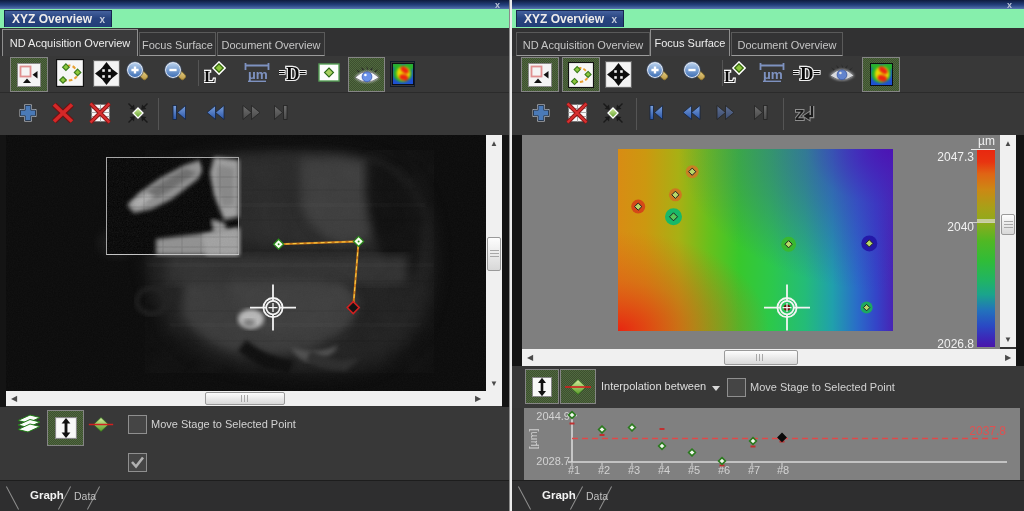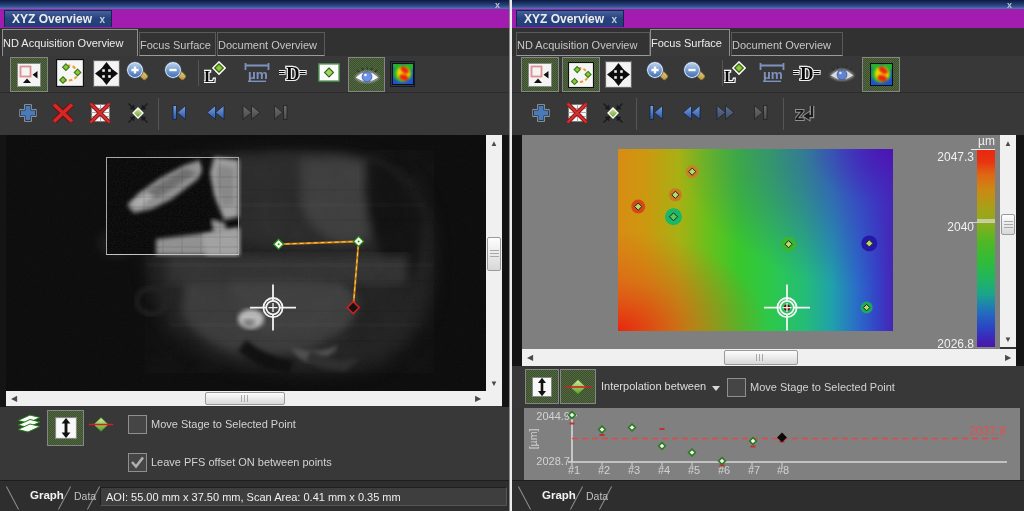--- a/index.html
+++ b/index.html
@@ -1,25 +1,25 @@
 <!DOCTYPE html>
 <html><head>
 <meta charset="utf-8">
 <style>
 html,body{margin:0;padding:0;background:#2a2a2a;}
 #root{position:relative;width:1024px;height:511px;overflow:hidden;font-family:"Liberation Sans",sans-serif;background:#323232;}
 .abs{position:absolute;}
 .panel{position:absolute;top:0;width:512px;height:511px;background:#363636;}
 .titlebar{position:absolute;left:0;top:0;width:512px;height:9px;background:linear-gradient(#0e1a3e,#24407c 55%,#4d6ba6 92%,#5c7ab2);}
 .tclose{position:absolute;top:0px;font:bold 9px "Liberation Sans",sans-serif;color:#b9c2d6;}
-.tabstrip{position:absolute;left:0;top:9px;width:512px;height:19px;background:#a21caf;}
+.tabstrip{position:absolute;left:0;top:9px;width:512px;height:19px;background:#86efac;}
 .doctab{position:absolute;left:4px;top:1px;height:17px;background:linear-gradient(#44619e,#28447f 45%,#223e78);border:1px solid #16244d;border-bottom:none;color:#f0eeec;font:bold 12px "Liberation Sans",sans-serif;padding:1px 6px 0 7px;box-sizing:border-box;}
 .doctab .x{font-weight:bold;color:#c7cedd;margin-left:4px;font-size:10px;}
 .tabsrow{position:absolute;left:0;top:28px;width:512px;height:28px;background:#313132;}
-.tab{position:absolute;box-sizing:border-box;font:11px "Liberation Sans",sans-serif;white-space:nowrap;overflow:hidden;}
+.tab{position:absolute;box-sizing:border-box;font:11px "Liberation Sans",sans-serif;text-align:center;white-space:nowrap;overflow:hidden;}
 .tab.active{top:1px;height:27px;background:#3a3a3b;border:1px solid #8f8f8f;border-bottom:none;color:#ededed;padding-top:7px;z-index:2;}
 .tab.inactive{top:4px;height:24px;background:#333334;border:1px solid #5a5a5a;border-bottom:1px solid #9b9b9b;color:#c6c6c6;padding-top:6px;}
 .toolarea{position:absolute;left:0;top:56px;width:512px;height:79px;background:#383838;border-bottom:1px solid #232323;}
 .tbtn{position:absolute;display:flex;align-items:center;justify-content:center;}
 .tbtn.sel{background:repeating-conic-gradient(#50693f 0% 25%,#3d4f2f 0% 50%);background-size:2px 2px;border:1px solid #858585;}
 .vsep{position:absolute;width:1px;background:#555;}
 .content{position:absolute;background:#080808;}
 
 .sb-track{position:absolute;background:#f0f0f0;}
 .sb-thumb{position:absolute;background:linear-gradient(#fdfdfd,#d8d8d8);border:1px solid #9a9a9a;border-radius:2px;box-sizing:border-box;}
@@ -484,29 +484,27 @@
     <div class="abs" style="left:88px;top:10px;"><svg width="26" height="15">
             <use href="#dline"></use>
           </svg></div>
     <div class="cb" style="left:128px;top:8px;"></div>
     <div class="lbl" style="left:151px;top:11px;">Move Stage to Selected Point</div>
     <div class="cb" style="left:128px;top:46px;">
           <svg width="17" height="17" style="position:absolute;left:0;top:0;">
             <path d="M3,8 L7,12.5 L14,3.5" fill="none" stroke="#b0b0b0" stroke-width="2.6"></path>
           </svg>
         </div>
-    <div class="lbl" style="left:151px;top:49px;">Leave PFS offset ON between points</div>
   </div>
   <div class="bottombar" id="bbarL">
     <div class="abs" style="left:12px;top:4px;width:1px;height:26px;background:#8e8e8e;transform:rotate(-28deg);"></div>
     <div class="abs" style="left:64px;top:4px;width:1px;height:26px;background:#8e8e8e;transform:rotate(28deg);"></div>
     <div class="abs" style="left:93px;top:4px;width:1px;height:26px;background:#8e8e8e;transform:rotate(28deg);"></div>
     <div class="gtab" style="left:30px;top:8px;">Graph</div>
     <div class="gtab2" style="left:74px;top:9px;">Data</div>
-    <div class="field" style="left:100px;top:6px;width:407px;height:19px;">AOI: 55.00 mm x 37.50 mm, Scan Area: 0.41 mm x 0.35 mm</div>
   </div>
 </div>
 
 <div class="panel" style="left:512px;">
   <div class="titlebar"></div>
       <div class="tclose" style="left:495px;">x</div>
   <div class="tabstrip">
         <div class="doctab">XYZ Overview <span class="x">x</span></div>
       </div>
   <div class="tabsrow">

